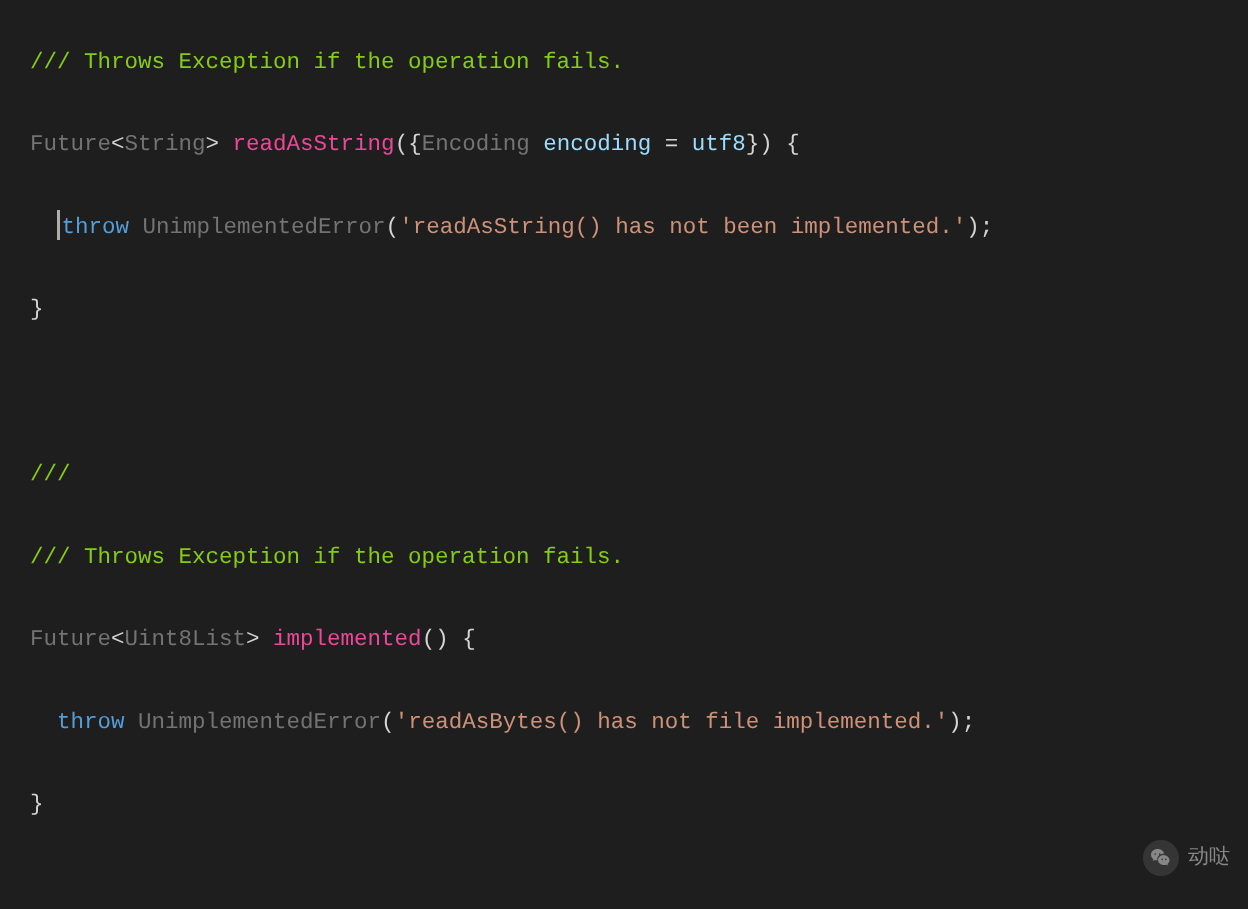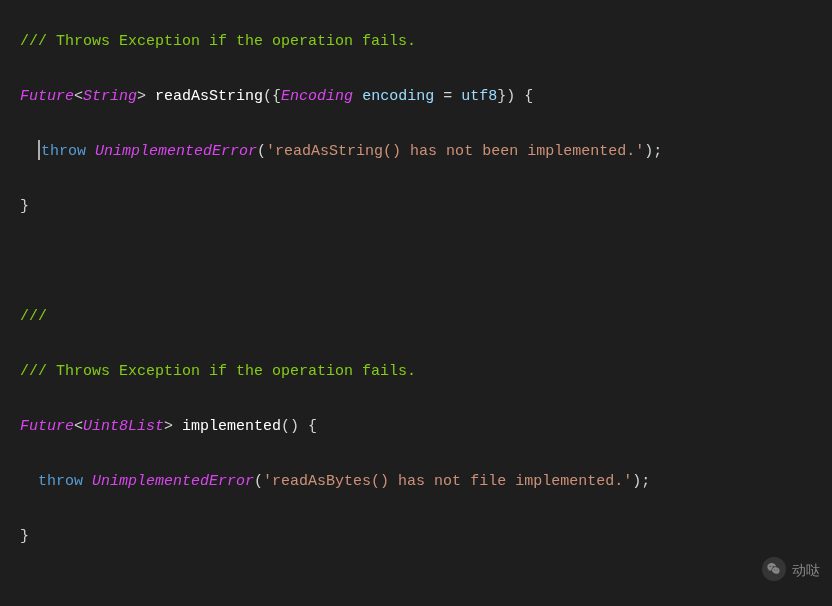--- a/index.html
+++ b/index.html
@@ -15,39 +15,39 @@
       overflow: hidden;
       position: relative;
     }
     .code-area {
       padding: 0 0 0 20px;
       white-space: pre;
     }
     .line { min-height: 27.5px; }
     .comment { color: #84cc16; }
     .keyword { color: #569cd6; text-align: center; }
-    .type { color: #d946ef; font-style: italic; }
-    .func { color: #ffffff; }
+    .type { color: #737373; }
+    .func { color: #ec4899; }
     .param { color: #9cdcfe; }
     .string { color: #ce9178; font-family: Liberation Mono, monospace; }
     .punct { color: #d4d4d4; }
     .cursor-bar {
       display: inline-block;
       width: 2px;
       height: 20px;
       background: #aeafad;
       vertical-align: text-bottom;
       margin-right: 1px;
     }
     .watermark {
       position: absolute;
       right: 12px;
       bottom: 22px;
       display: flex;
-      align-items: flex-start;
+      align-items: flex-end;
       gap: 6px;
       font-family: sans-serif;
       font-size: 14px;
       color: #9a9a9a;
       opacity: 0.85;
     }
     .wm-circle {
       width: 24px;
       height: 24px;
       border-radius: 50%;

